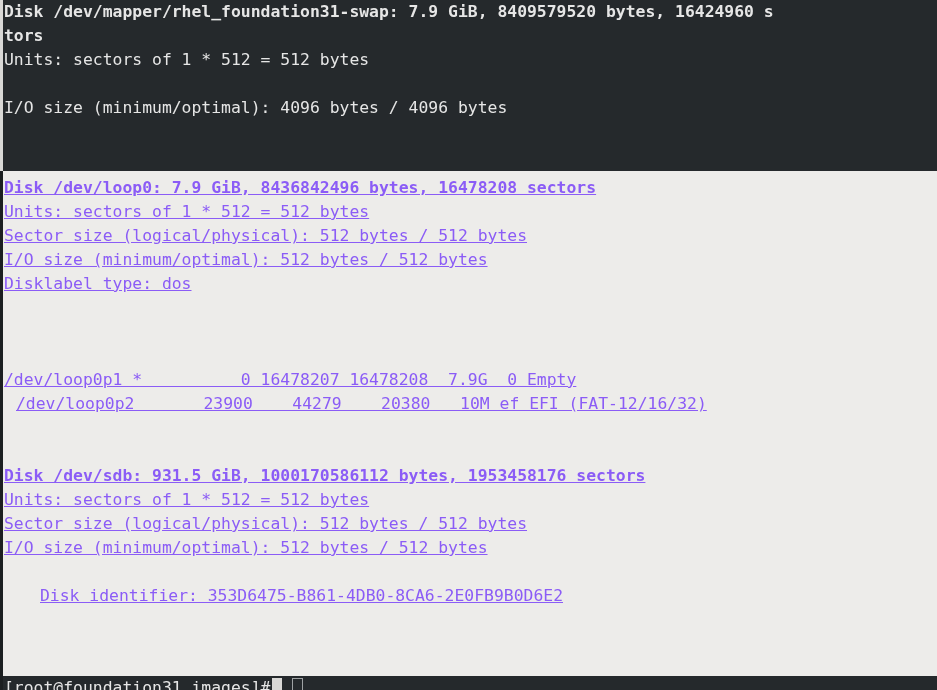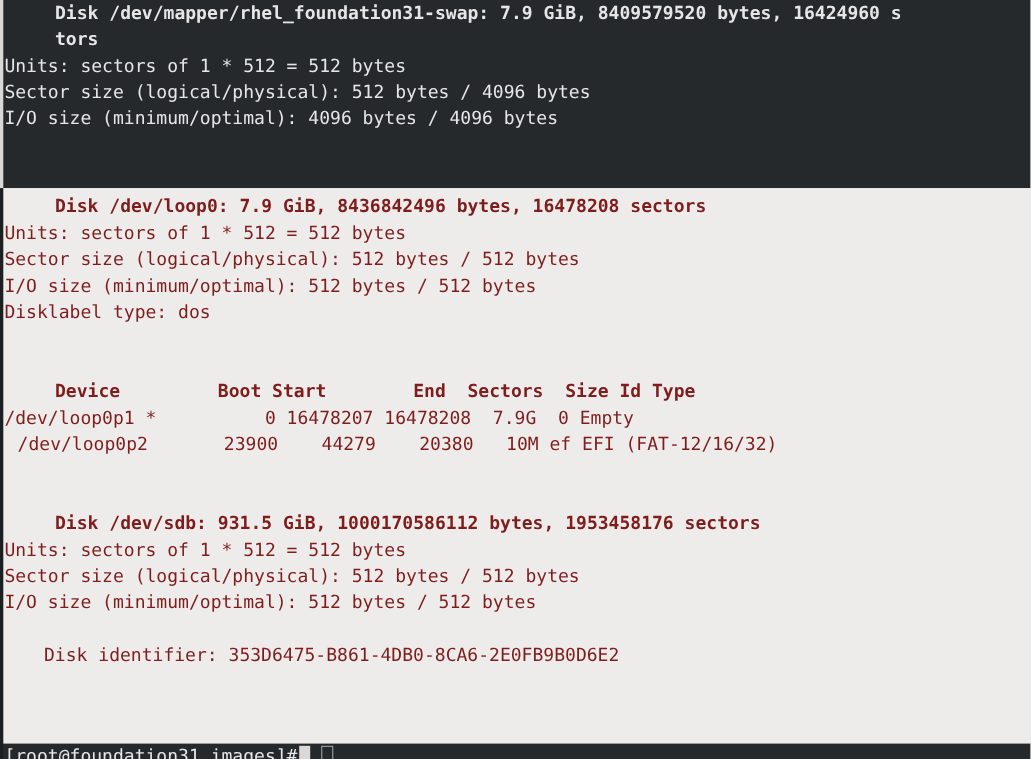--- a/index.html
+++ b/index.html
@@ -58,22 +58,22 @@
   }
   .row {
     position: absolute;
     left: 4px;
     height: 24px;
     line-height: 24px;
     white-space: pre;
     letter-spacing: 0;
   }
   .on-dark  { color: #e6e6e6; }
-  .on-light { color: #7f1d1d; }
-  .bold     { font-weight: bold; padding-left: 46px; }
+  .on-light { color: #8b5cf6; text-decoration: underline; }
+  .bold     { font-weight: bold; }
 
   
   .cursor {
     position: absolute;
     width: 10px;
     height: 19px;
     background: #d9d8d6;
     z-index: 6;
   }
   .cursor-outline {
@@ -95,30 +95,28 @@
   <div class="band band-dark" style="top:676px; height:14px;"></div>
 
   <div class="scroll-trough"></div>
   <div class="scroll-thumb" style="top:0px; height:171px;"></div>
 
   <div class="screen">
 
     <div class="row on-dark bold" style="top:0px;">Disk /dev/mapper/rhel_foundation31-swap: 7.9 GiB, 8409579520 bytes, 16424960 s</div>
     <div class="row on-dark bold" style="top:24px;">tors</div>
     <div class="row on-dark" style="top:48px;">Units: sectors of 1 * 512 = 512 bytes</div>
-    <div class="row on-dark" style="top:72px;">Sector size (logical/physical): 512 bytes / 4096 bytes</div>
     <div class="row on-dark" style="top:96px;">I/O size (minimum/optimal): 4096 bytes / 4096 bytes</div>
 
     <div class="row on-light bold" style="top:176px;">Disk /dev/loop0: 7.9 GiB, 8436842496 bytes, 16478208 sectors</div>
     <div class="row on-light" style="top:200px;">Units: sectors of 1 * 512 = 512 bytes</div>
     <div class="row on-light" style="top:224px;">Sector size (logical/physical): 512 bytes / 512 bytes</div>
     <div class="row on-light" style="top:248px;">I/O size (minimum/optimal): 512 bytes / 512 bytes</div>
     <div class="row on-light" style="top:272px;">Disklabel type: dos</div>
 
-    <div class="row on-light bold" style="top:344px;">Device         Boot Start        End  Sectors  Size Id Type</div>
     <div class="row on-light" style="top:368px;">/dev/loop0p1 *          0 16478207 16478208  7.9G  0 Empty</div>
     <div class="row on-light" style="top:392px;margin-left:12px;">/dev/loop0p2       23900    44279    20380   10M ef EFI (FAT-12/16/32)</div>
 
     <div class="row on-light bold" style="top:464px;">Disk /dev/sdb: 931.5 GiB, 1000170586112 bytes, 1953458176 sectors</div>
     <div class="row on-light" style="top:488px;">Units: sectors of 1 * 512 = 512 bytes</div>
     <div class="row on-light" style="top:512px;">Sector size (logical/physical): 512 bytes / 512 bytes</div>
     <div class="row on-light" style="top:536px;">I/O size (minimum/optimal): 512 bytes / 512 bytes</div>
     <div class="row on-light" style="top:584px;margin-left:36px;">Disk identifier: 353D6475-B861-4DB0-8CA6-2E0FB9B0D6E2</div>
 
 

